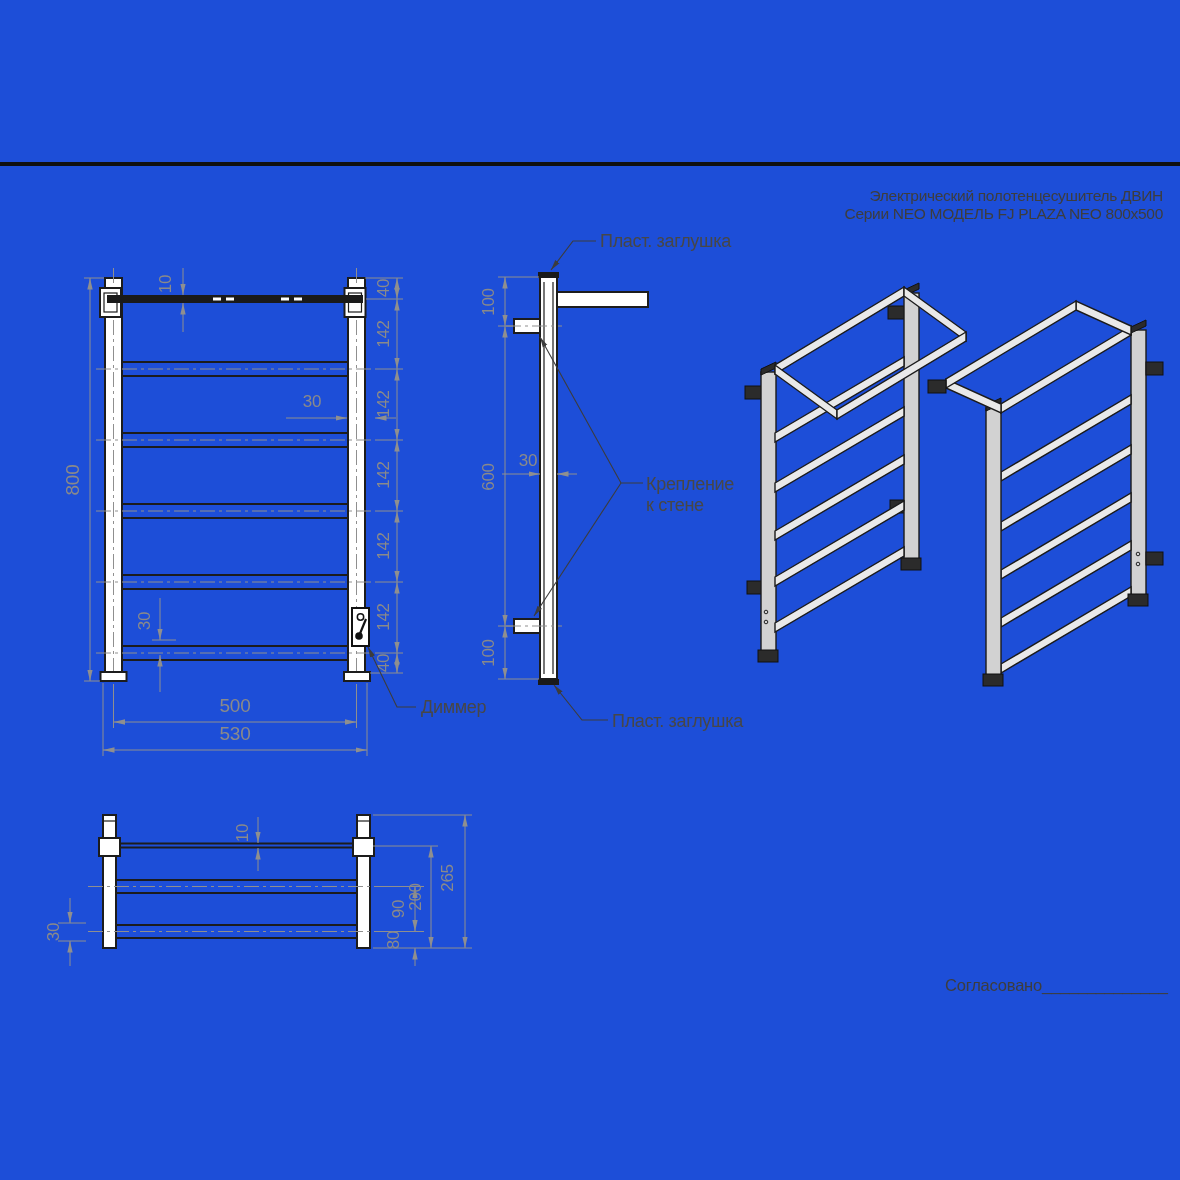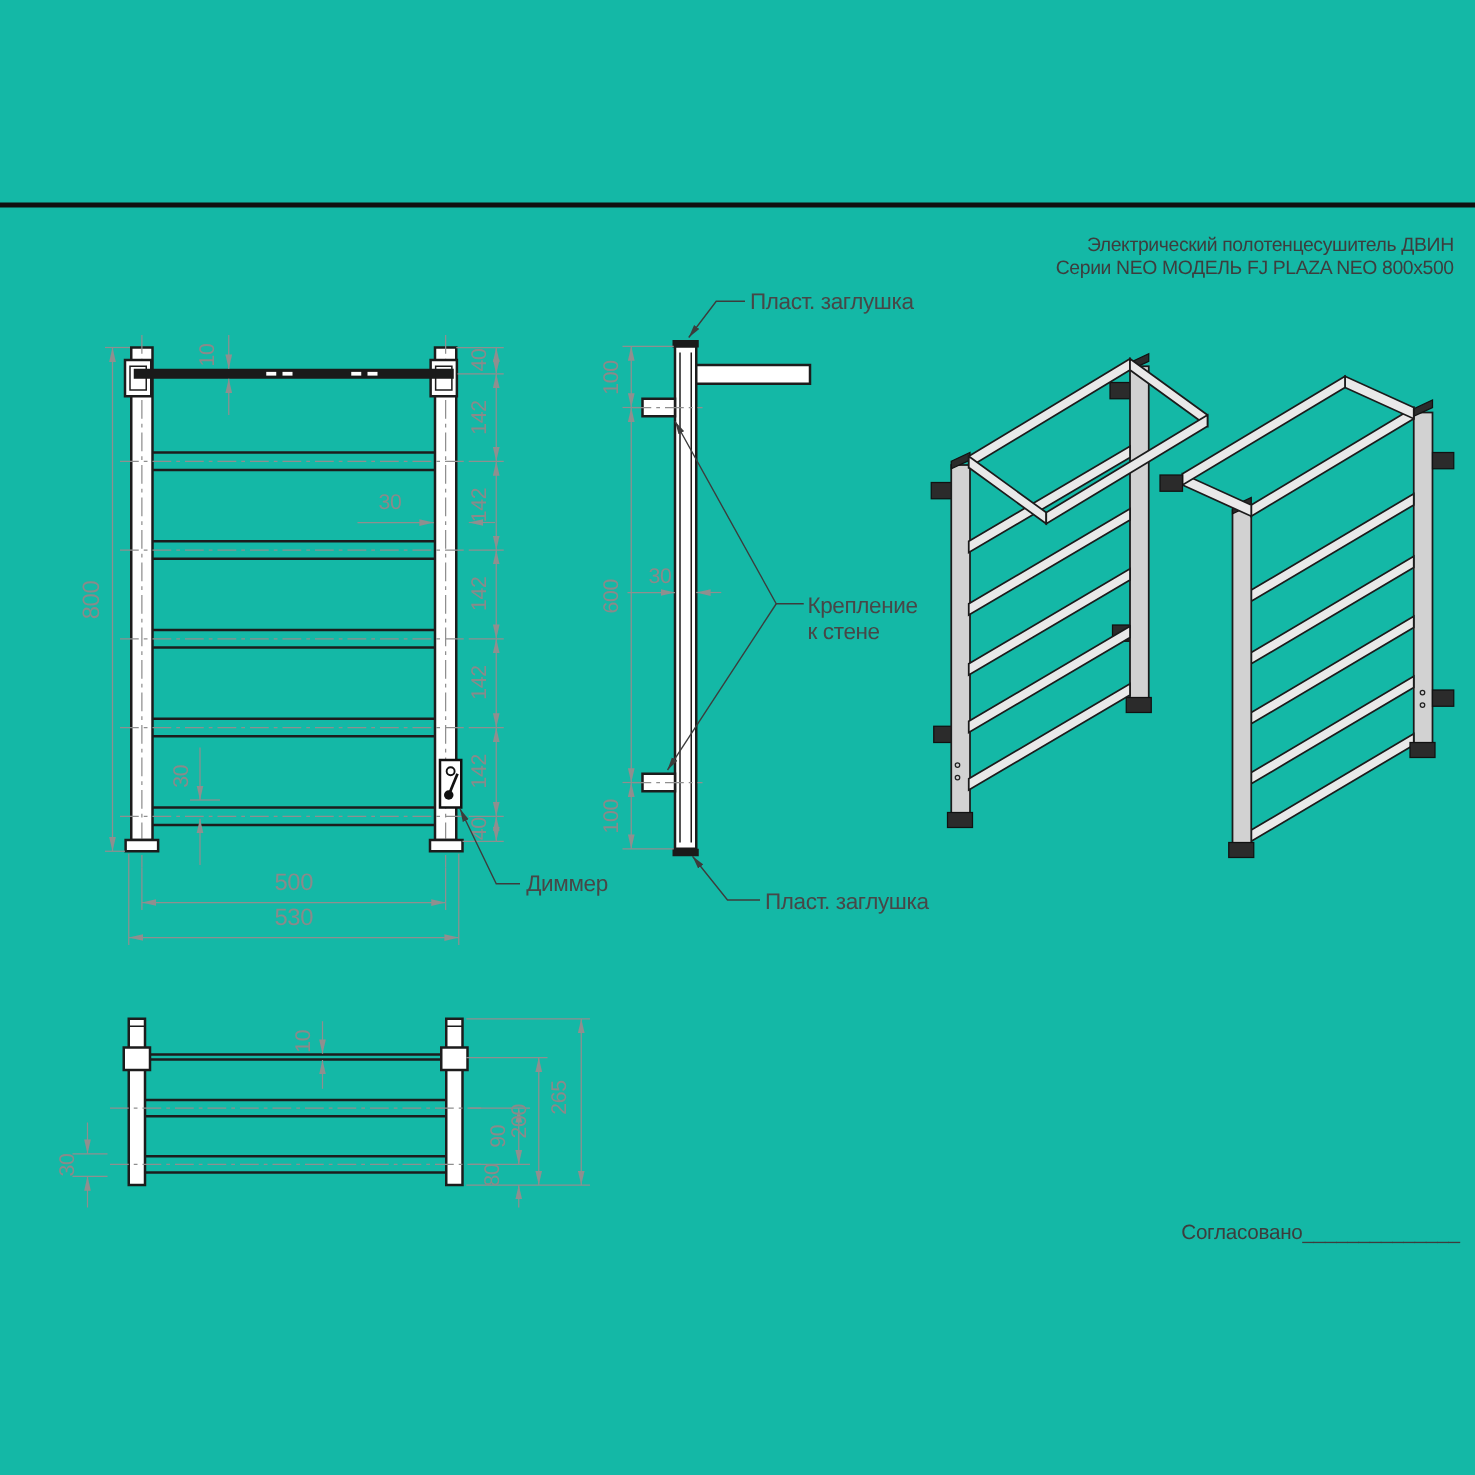--- a/index.html
+++ b/index.html
@@ -1,16 +1,16 @@
 <!DOCTYPE html>
 <html><head>
 <meta charset="utf-8">
 <style>
   html,body{margin:0;padding:0;background:#ffffff;}
-  .page{position:relative;width:1180px;height:1180px;background:#14b8a6;overflow:hidden;
+  .page{position:relative;width:1180px;height:1180px;background:#1d4ed8;overflow:hidden;
         font-family:"Liberation Sans",sans-serif;}
   svg{position:absolute;left:0;top:0;}
   
   .obj{stroke:#1c1c1c;stroke-width:2;fill:none;}
   .obj-thin{stroke:#1c1c1c;stroke-width:1.2;fill:none;}
   .obj-w{stroke:#1c1c1c;stroke-width:2;fill:#ffffff;}
   .dark{fill:#1a1a1a;stroke:none;}
   
   .dim{stroke:#8f8f8f;stroke-width:1;fill:none;}
   .cl{stroke:#8f8f8f;stroke-width:1;fill:none;stroke-dasharray:15 4 3 4;}

